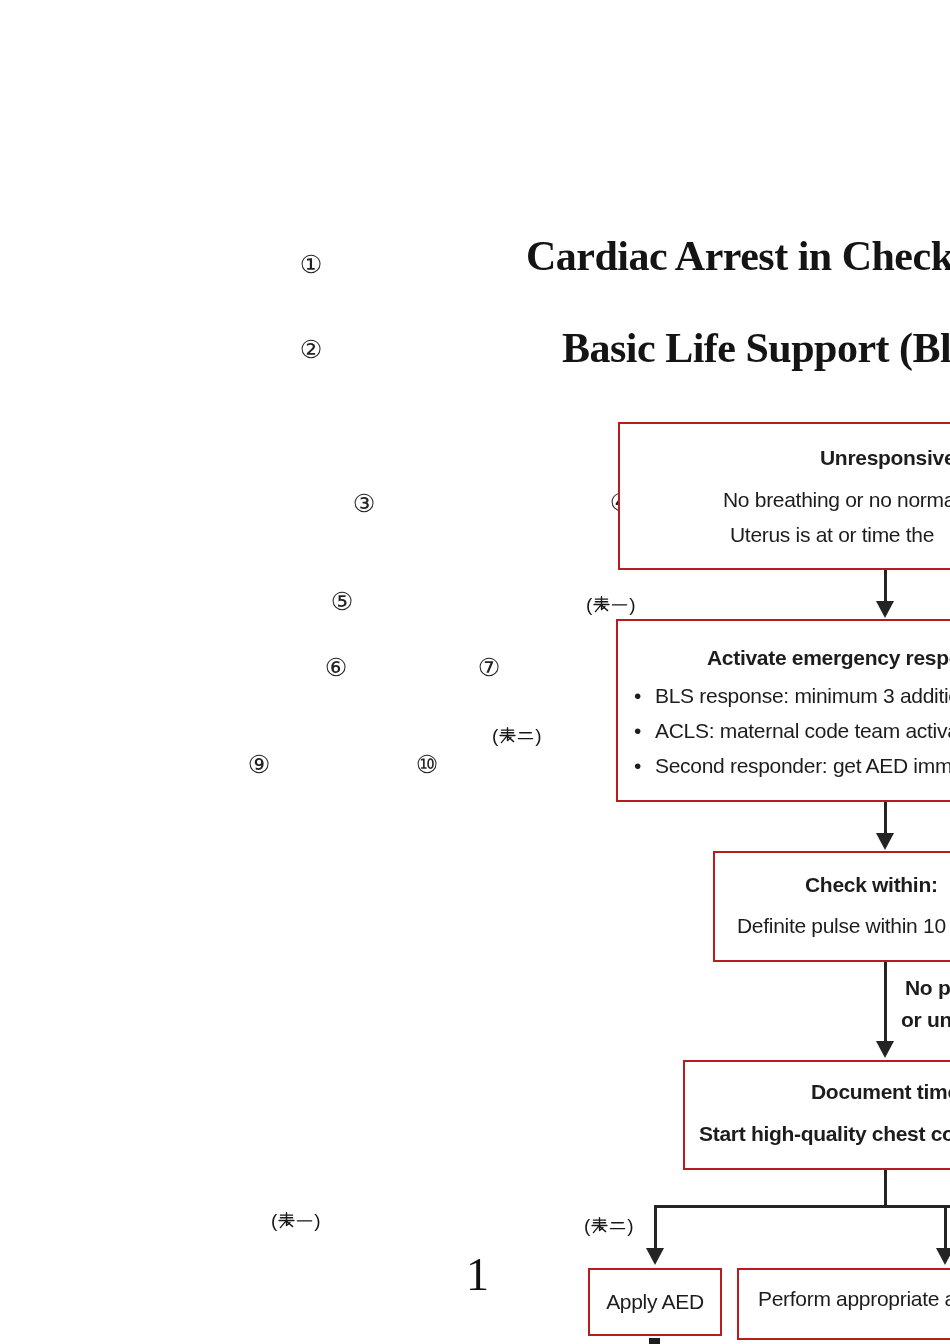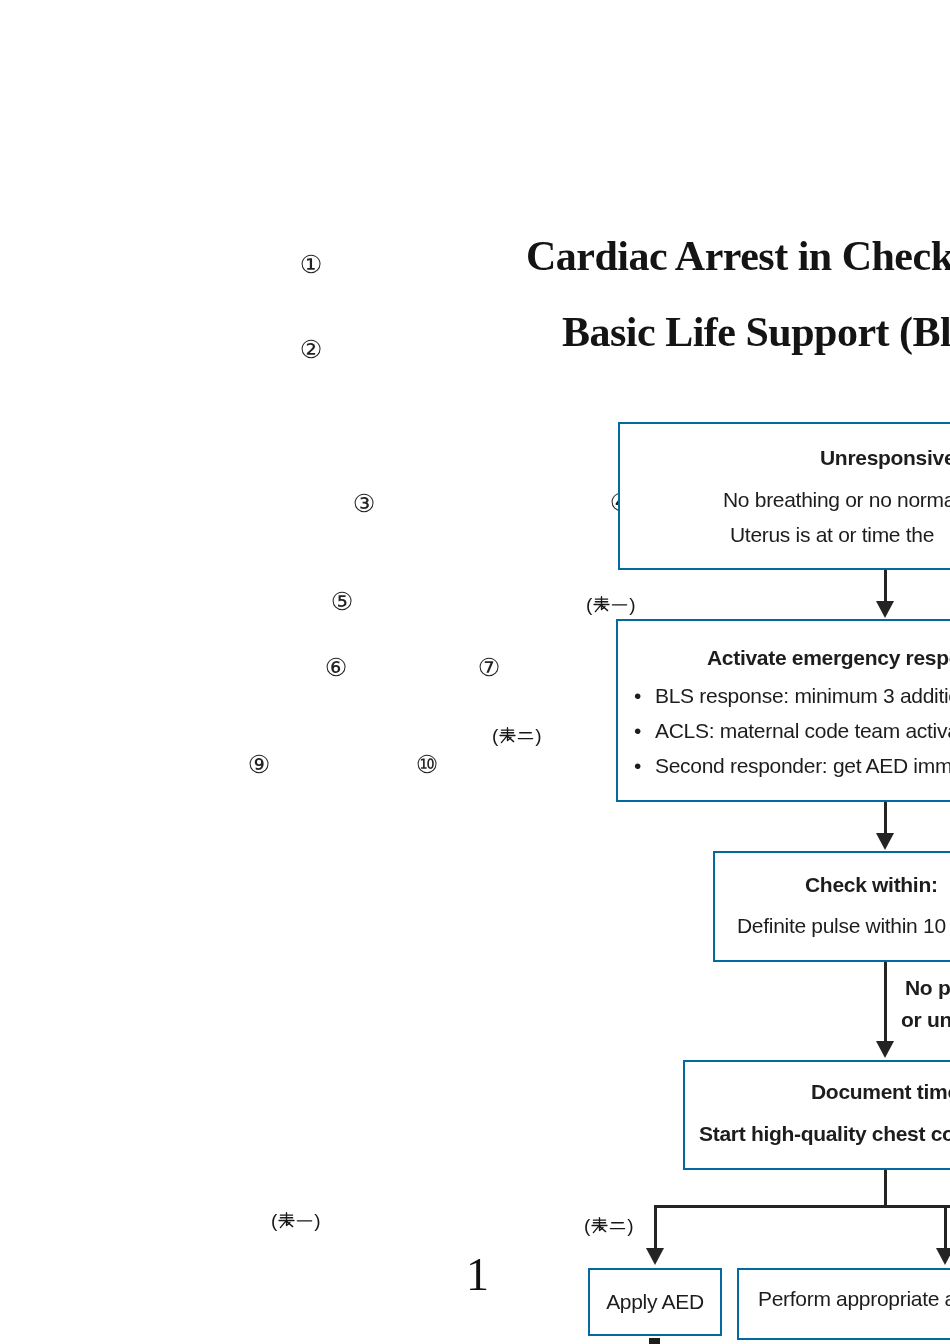--- a/index.html
+++ b/index.html
@@ -8,29 +8,29 @@
     background:#ffffff; overflow:hidden;
     font-family:"Liberation Sans", sans-serif; color:#1b1b1b;
   }
   
   .doc-title {
     position:absolute; white-space:nowrap;
     font-family:"Liberation Serif", serif; font-weight:bold;
     font-size:42px; line-height:1.15; letter-spacing:-0.5px; color:#141414;
   }
   .title1 { left:526px; top:232px; }
-  .title2 { left:562px; top:308px; }
+  .title2 { left:562px; top:324px; }
   
   .marker {
     position:absolute; font-family:"DejaVu Sans", sans-serif;
     font-size:25px; line-height:25px; color:#222;
     transform:translate(-50%,-50%);
   }
   
-  .fbox { position:absolute; border:2px solid #0369a1; background:#fff; box-sizing:border-box; }
+  .fbox { position:absolute; border:2px solid #b91c1c; background:#fff; box-sizing:border-box; }
   .box1 { left:618px; top:422px;  width:700px; height:148px; }
   .box2 { left:616px; top:619px;  width:700px; height:183px; }
   .box3 { left:713px; top:851px;  width:600px; height:111px; }
   .box4 { left:683px; top:1060px; width:620px; height:110px; }
   .box5 { left:588px; top:1268px; width:134px; height:68px; display:flex; align-items:center; justify-content:center; }
   .box6 { left:737px; top:1268px; width:600px; height:72px; }
   
   .ftext {
     position:absolute; white-space:nowrap;
     font-size:21px; line-height:1.15; letter-spacing:-0.3px; color:#1d1d1d;

